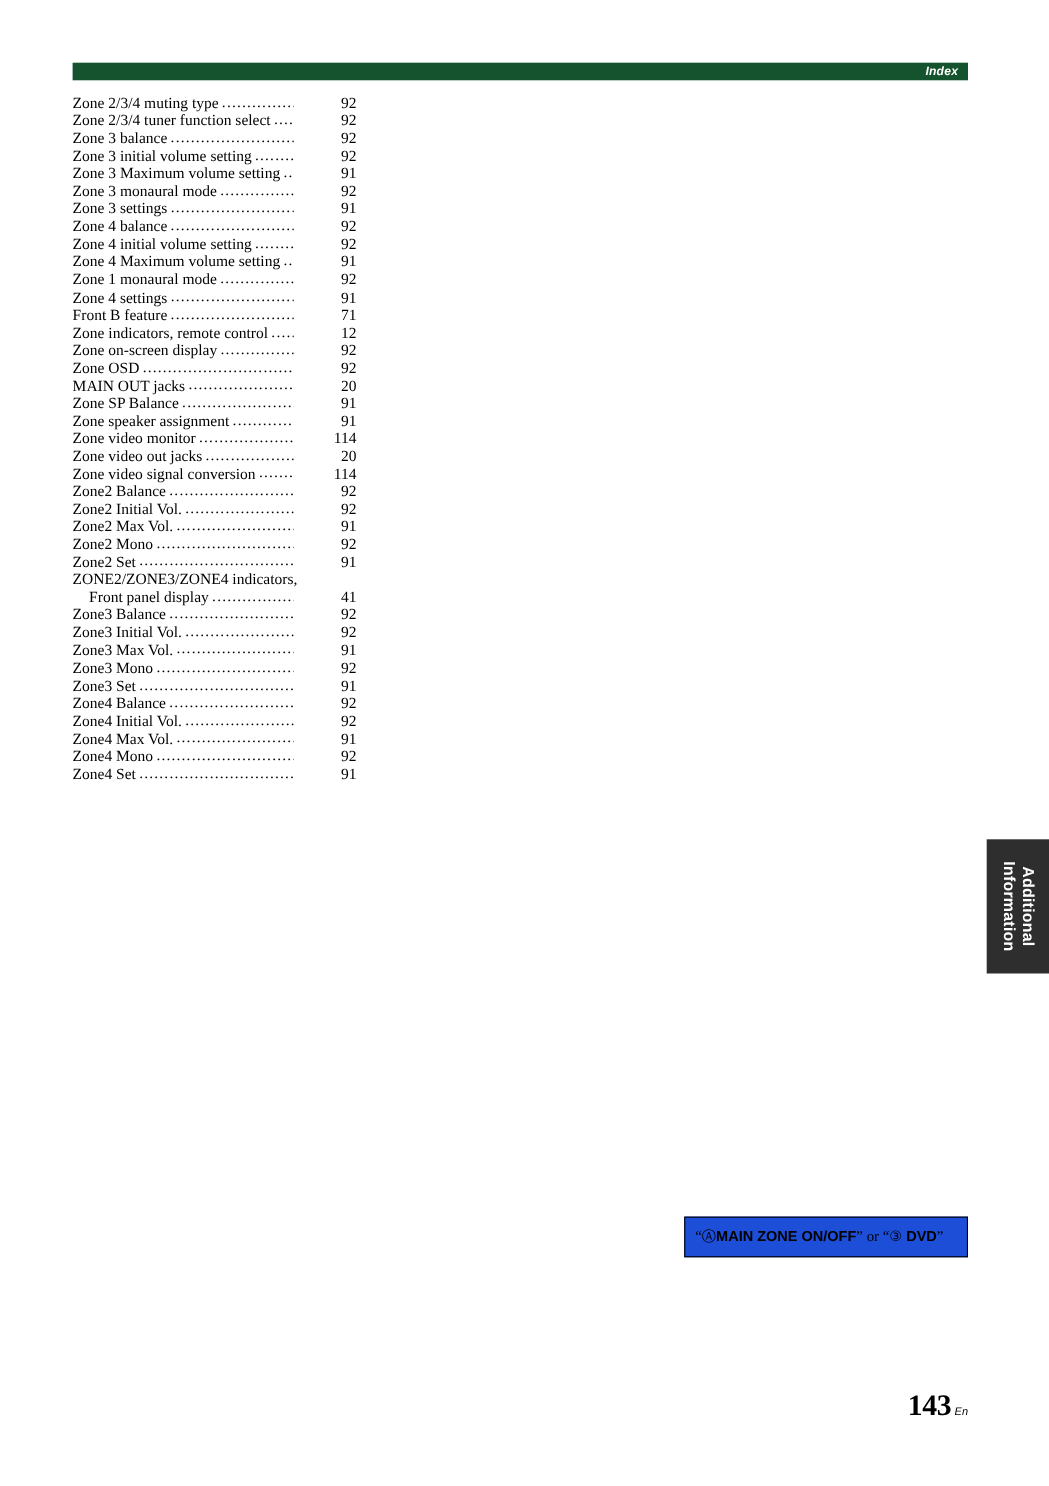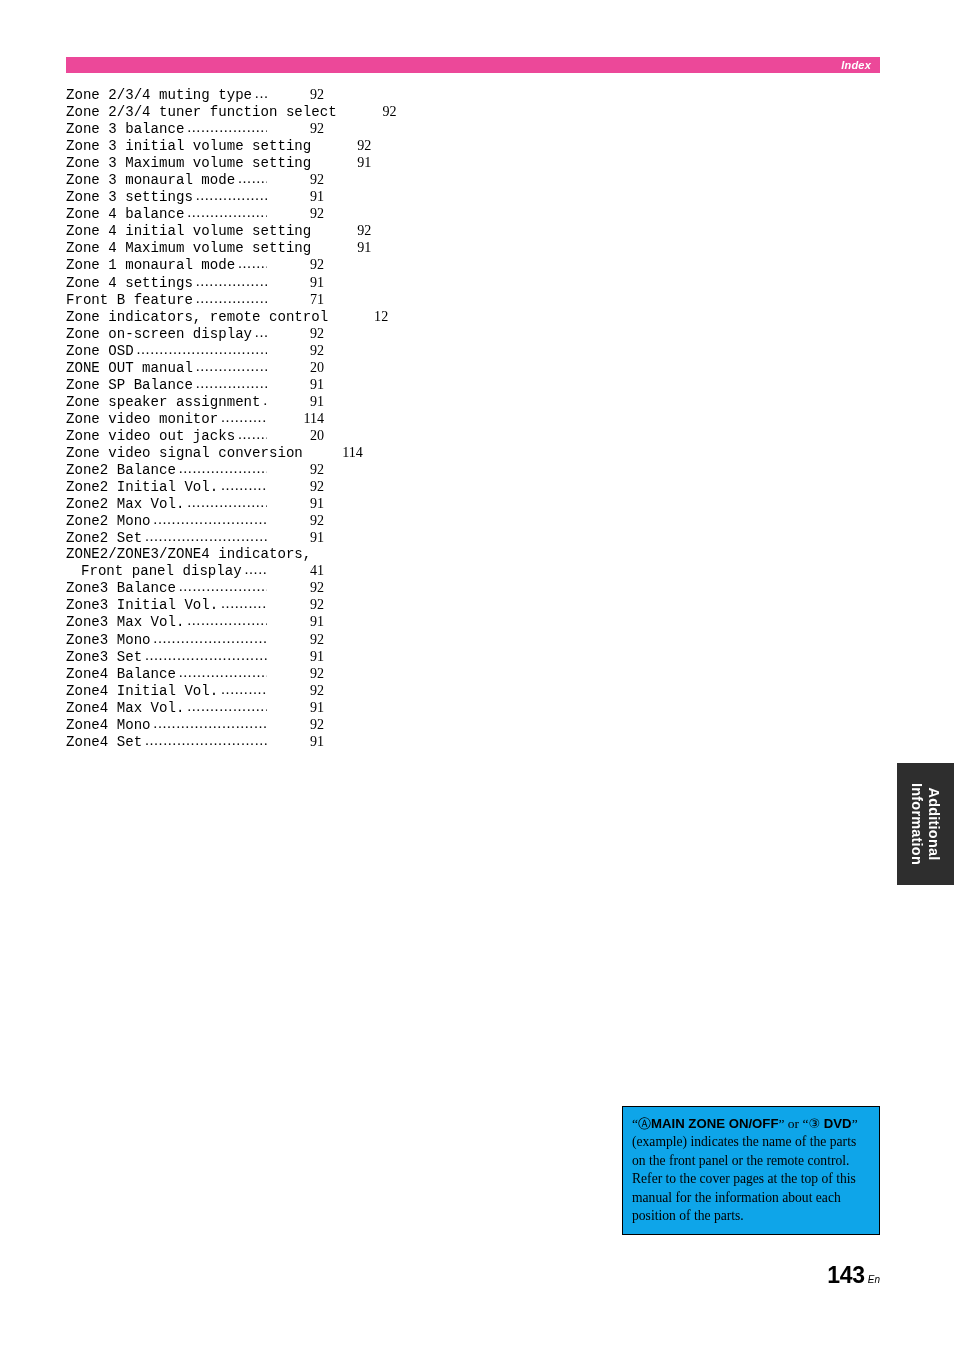--- a/index.html
+++ b/index.html
@@ -16,21 +16,21 @@
     overflow: hidden;
   }
 
   
   .header-bar {
     position: absolute;
     left: 66px;
     top: 57px;
     width: 814px;
     height: 16px;
-    background: #ec4899;
+    background: #14532d;
     display: flex;
     align-items: center;
     justify-content: flex-end;
     box-sizing: border-box;
     padding-right: 9px;
   }
   .header-title {
     color: #ffffff;
     font-family: "Liberation Sans", sans-serif;
     font-weight: bold;
@@ -51,21 +51,20 @@
     position: relative;
     display: flex;
     align-items: baseline;
     font-size: 14.1px;
     line-height: 16.05px;
     white-space: nowrap;
   }
   .entry-label {
     flex: 0 0 auto;
     padding-right: 3px;
-    font-family: Liberation Mono, monospace;
   }
   .entry-leader {
     flex: 1 1 auto;
     overflow: hidden;
     white-space: nowrap;
     font-size: 14.1px;
     letter-spacing: 1.05px;
     color: #000000;
     transform: translateY(-1px);
   }
@@ -111,21 +110,21 @@
 
   
   .note-box {
     position: absolute;
     left: 622px;
     top: 1106px;
     width: 258px;
     box-sizing: border-box;
     border: 1px solid #000000;
     padding: 7px 9px 8px 9px;
-    background: #0ea5e9;
+    background: #1d4ed8;
   }
   .note-head {
     font-size: 13.5px;
     line-height: 19px;
     white-space: nowrap;
   }
   .note-head .bold-sans {
     font-family: "Liberation Sans", sans-serif;
     font-weight: bold;
     font-size: 13.2px;
@@ -148,23 +147,23 @@
   
   .folio {
     position: absolute;
     left: 0;
     top: 1262px;
     width: 880px;
     text-align: right;
     display: block;
   }
   .folio-number {
-    font-family: Liberation Sans, sans-serif;
+    font-family: Liberation Serif, serif;
     font-weight: bold;
-    font-size: 23px;
+    font-size: 27px;
     letter-spacing: -0.3px;
   }
   .folio-suffix {
     font-family: "Liberation Sans", sans-serif;
     font-style: italic;
     font-size: 10px;
     padding-left: 3px;
   }
 </style>
 </head>
@@ -249,21 +248,21 @@
       <span class="entry-label">Zone on-screen display</span>
       <span class="entry-leader">.........................................................................................</span>
       <span class="entry-page">92</span>
     </div>
     <div class="index-entry">
       <span class="entry-label">Zone OSD</span>
       <span class="entry-leader">.........................................................................................</span>
       <span class="entry-page">92</span>
     </div>
     <div class="index-entry">
-      <span class="entry-label">ZONE OUT manual</span>
+      <span class="entry-label">MAIN OUT jacks</span>
       <span class="entry-leader">.........................................................................................</span>
       <span class="entry-page">20</span>
     </div>
     <div class="index-entry">
       <span class="entry-label">Zone SP Balance</span>
       <span class="entry-leader">.........................................................................................</span>
       <span class="entry-page">91</span>
     </div>
     <div class="index-entry">
       <span class="entry-label">Zone speaker assignment</span>
@@ -371,18 +370,17 @@
   </div>
 
 <div class="side-tab">
   <div class="side-tab-label">Additional Information</div>
 </div>
 
 <div class="note-box">
   <div class="note-head">
     <span class="quote">“</span><span class="circled">Ⓐ</span><span class="bold-sans">MAIN ZONE ON/OFF</span><span class="quote">” or “</span><span class="circled">③</span><span class="bold-sans">&nbsp;DVD</span><span class="quote">”</span>
   </div>
-  <div class="note-body">(example) indicates the name of the parts on the front panel or the remote control. Refer to the cover pages at the top of this manual for the information about each position of the parts.</div>
 </div>
 
 <div class="folio">
   <span class="folio-number">143</span><span class="folio-suffix">En</span>
 </div>
 
 </body></html>

